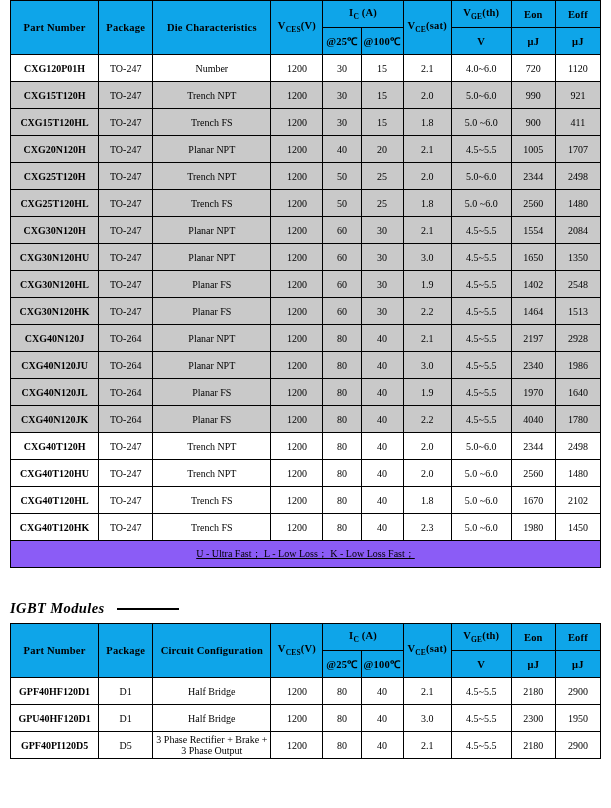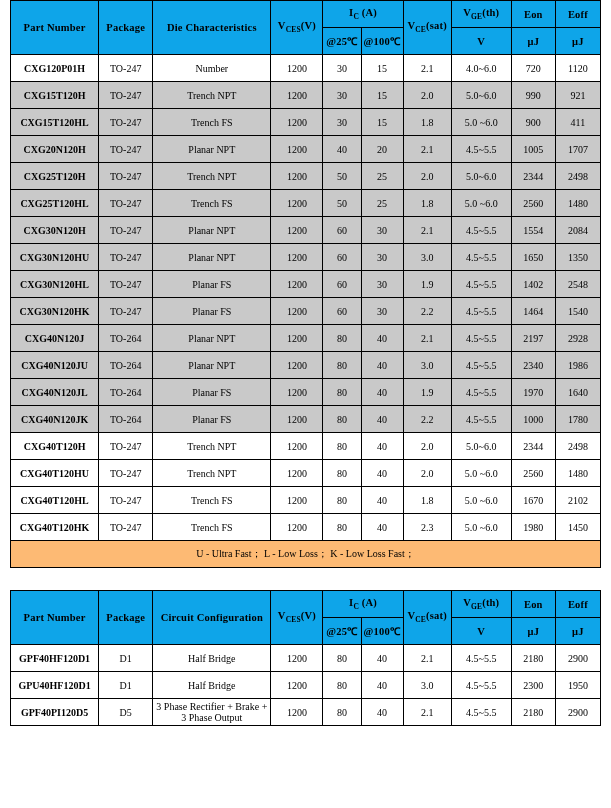--- a/index.html
+++ b/index.html
@@ -76,24 +76,25 @@
   .plain td {
     background: #ffffff;
   }
   td.partnum {
     text-align: left;
     padding-left: 7px;
     font-size: 10px;
     font-weight: bold;
   }
   .note-row td {
-    background: #fdba74;
+    background: #8b5cf6;
     height: 30px;
     font-size: 9.5px;
     text-align: center;
+    text-decoration: underline;
   }
   .twoline {
     font-size: 7px;
     line-height: 1.15;
     padding: 0 2px;
   }
   .gap { height: 22px; }
 </style>
 </head>
 <body>
@@ -255,21 +256,21 @@
         <tr class="shaded">
           <td class="partnum">CXG30N120HK</td>
           <td>TO-247</td>
           <td>Planar FS</td>
           <td>1200</td>
           <td>60</td>
           <td>30</td>
           <td>2.2</td>
           <td>4.5~5.5</td>
           <td>1464</td>
-          <td>1540</td>
+          <td>1513</td>
         </tr>
         <tr class="shaded">
           <td class="partnum">CXG40N120J</td>
           <td>TO-264</td>
           <td>Planar NPT</td>
           <td>1200</td>
           <td>80</td>
           <td>40</td>
           <td>2.1</td>
           <td>4.5~5.5</td>
@@ -302,21 +303,21 @@
         </tr>
         <tr class="shaded">
           <td class="partnum">CXG40N120JK</td>
           <td>TO-264</td>
           <td>Planar FS</td>
           <td>1200</td>
           <td>80</td>
           <td>40</td>
           <td>2.2</td>
           <td>4.5~5.5</td>
-          <td>1000</td>
+          <td>4040</td>
           <td>1780</td>
         </tr>
         <tr class="plain">
           <td class="partnum">CXG40T120H</td>
           <td>TO-247</td>
           <td>Trench NPT</td>
           <td>1200</td>
           <td>80</td>
           <td>40</td>
           <td>2.0</td>
@@ -361,20 +362,24 @@
           <td>1450</td>
         </tr>
         <tr class="note-row">
           <td colspan="10">U - Ultra Fast； L - Low Loss； K - Low Loss Fast；</td>
         </tr>
       </tbody>
   </table>
 
   <div class="gap"></div>
 
+  <div class="section-head">
+    <div class="title">IGBT  Modules</div>
+    <div class="rule"></div>
+  </div>
 
   <table class="spec">
     <colgroup>
       <col style="width:88px">
         <col style="width:54px">
         <col style="width:118px">
       <col style="width:52px">
         <col style="width:38px">
         <col style="width:42px">
       <col style="width:48px">

